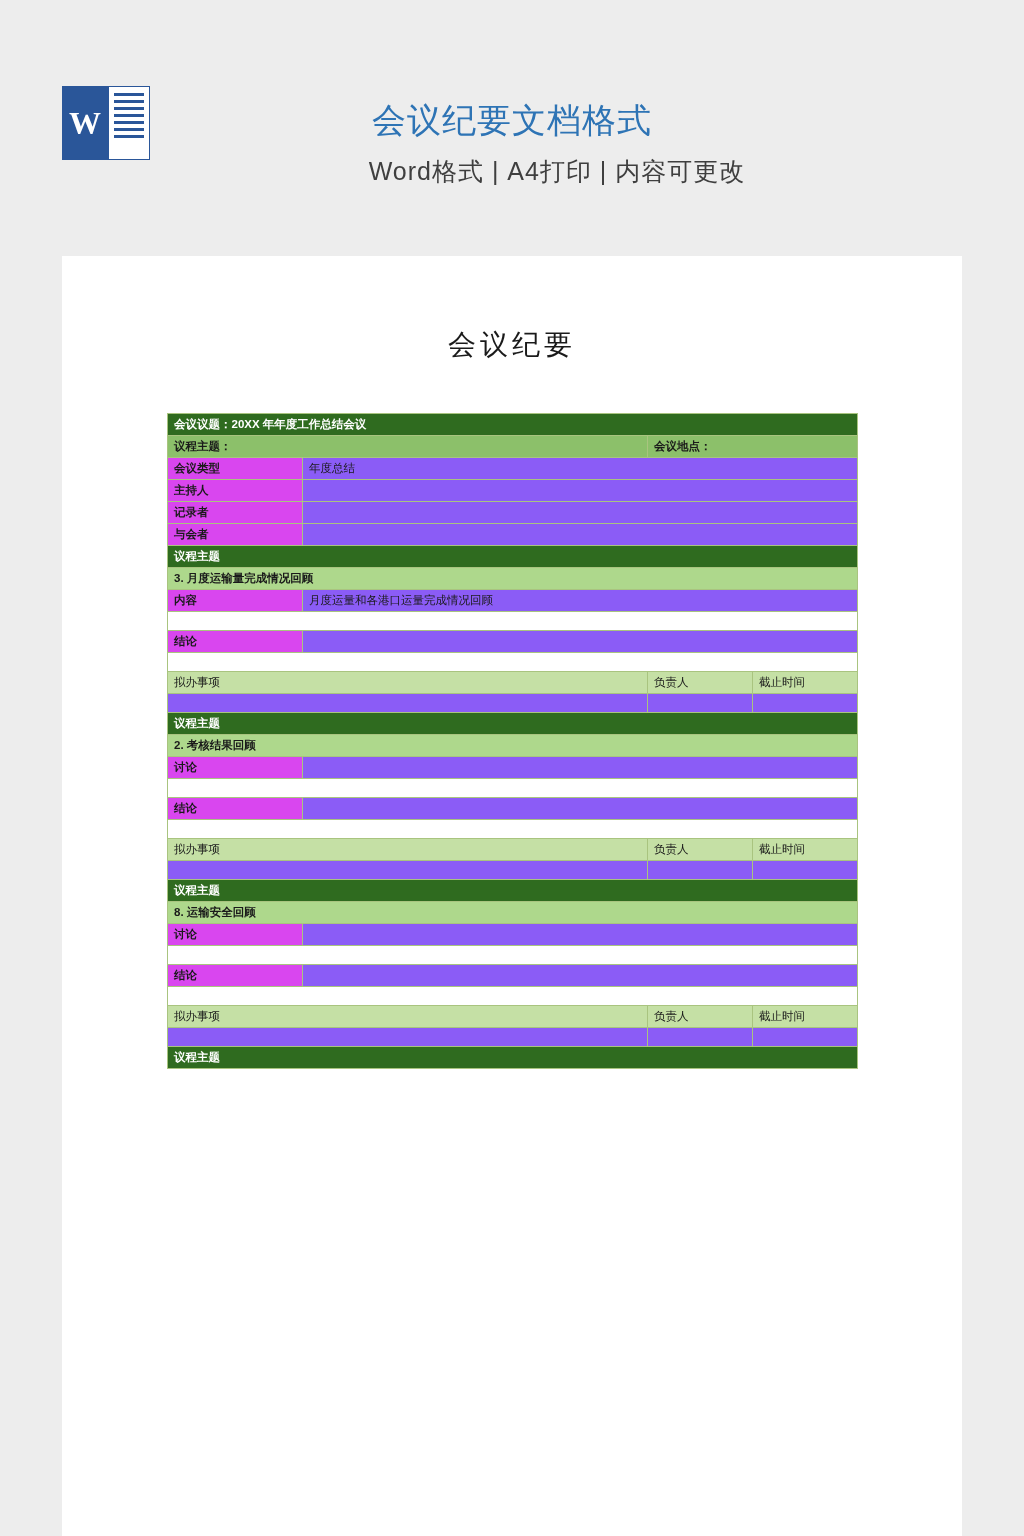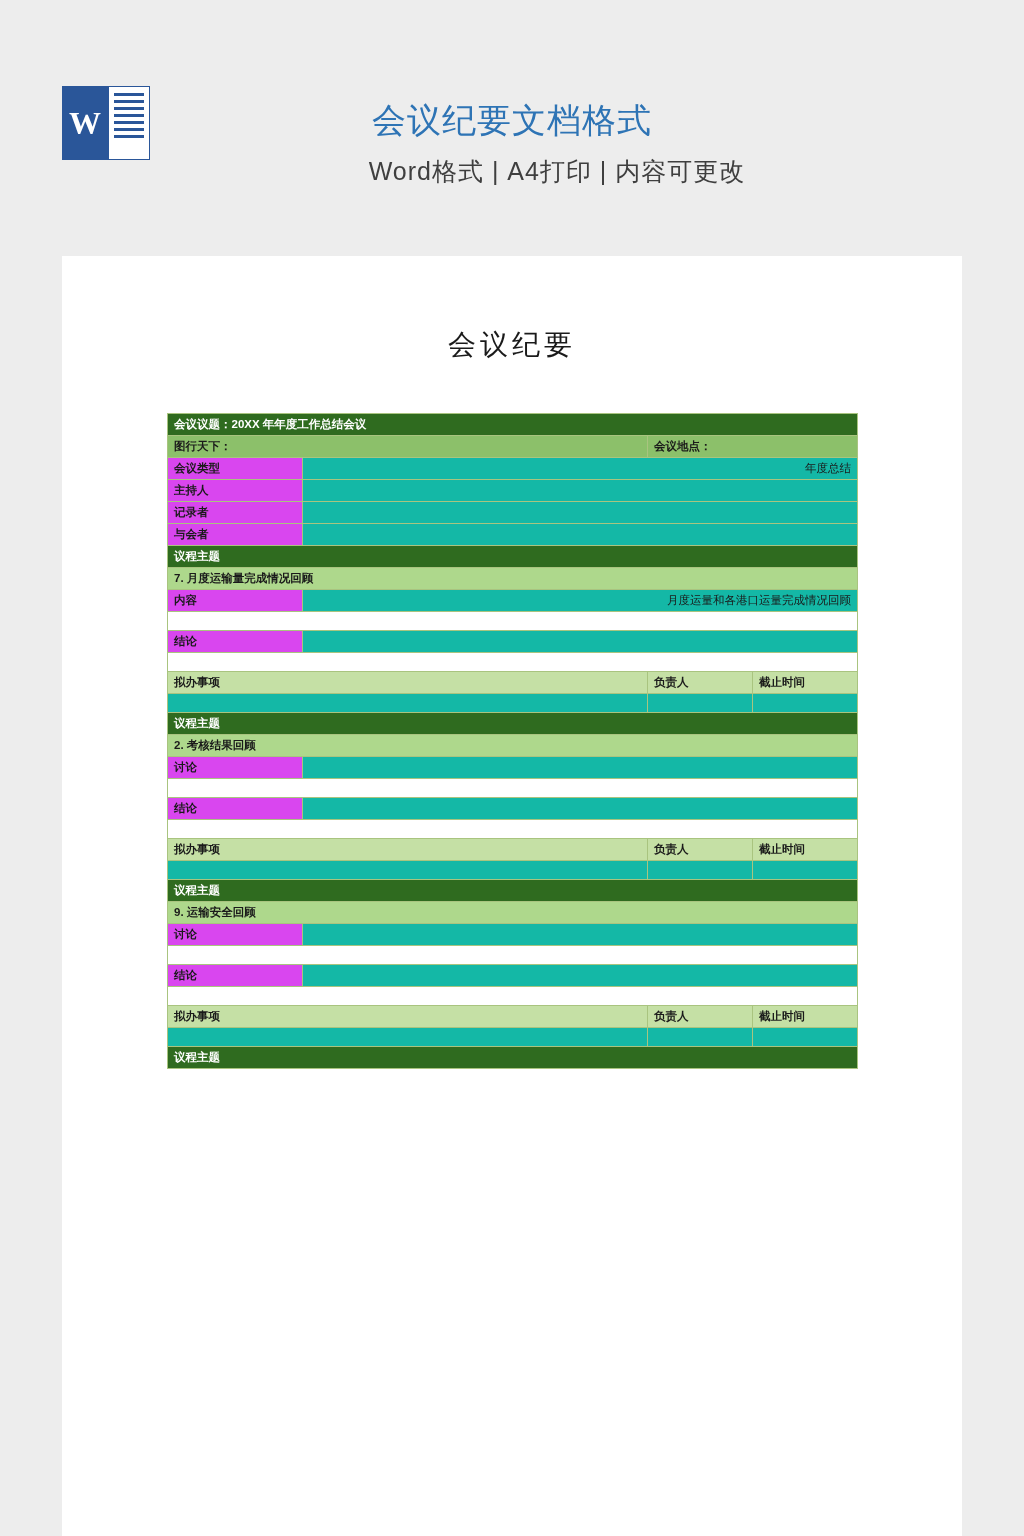--- a/index.html
+++ b/index.html
@@ -131,30 +131,29 @@
   }
   td.lightgreen {
     background: #aed88c;
     color: #1a1a1a;
     font-weight: bold;
     border: 1px solid #9ccb78;
   }
   td.palegreen {
     background: #c5e0a5;
     color: #1a1a1a;
-    font-weight: bold;
+    font-weight: normal;
     border: 1px solid #b2d491;
   }
   td.label {
     font-weight: bold;
     background: #d946ef;
   }
   td.blank {
-    background: #14b8a6;
-    text-align: right;
+    background: #8b5cf6;
   }
   td.spacer {
     border-left: 1px solid #a9c47f;
     border-right: 1px solid #a9c47f;
     border-top: 1px solid #a9c47f;
     border-bottom: 1px solid #a9c47f;
     background: #ffffff;
     height: 26px;
   }
   .wm {
@@ -206,21 +205,21 @@
         <col style="width:105px">
         <col style="width:105px">
       </colgroup>
       <tbody>
 
         <tr>
           <td class="darkgreen" colspan="4">会议议题：20XX 年年度工作总结会议</td>
         </tr>
 
         <tr>
-          <td class="midgreen" colspan="2">图行天下：</td>
+          <td class="midgreen" colspan="2">议程主题：</td>
           <td class="midgreen" colspan="2">会议地点：</td>
         </tr>
 
         <tr>
           <td class="label">会议类型</td>
           <td class="blank" colspan="3">年度总结</td>
         </tr>
         <tr>
           <td class="label">主持人</td>
           <td class="blank" colspan="3"></td>
@@ -231,21 +230,21 @@
         </tr>
         <tr>
           <td class="label">与会者</td>
           <td class="blank" colspan="3"></td>
         </tr>
 
         <tr>
           <td class="darkgreen" colspan="4">议程主题</td>
         </tr>
         <tr>
-          <td class="lightgreen" colspan="4">7. 月度运输量完成情况回顾</td>
+          <td class="lightgreen" colspan="4">3. 月度运输量完成情况回顾</td>
         </tr>
         <tr>
           <td class="label">内容</td>
           <td class="blank" colspan="3">月度运量和各港口运量完成情况回顾</td>
         </tr>
         <tr>
           <td class="spacer" colspan="4"></td>
         </tr>
         <tr>
           <td class="label">结论</td>
@@ -293,21 +292,21 @@
         <tr>
           <td class="blank" colspan="2"></td>
           <td class="blank"></td>
           <td class="blank"></td>
         </tr>
 
         <tr>
           <td class="darkgreen" colspan="4">议程主题</td>
         </tr>
         <tr>
-          <td class="lightgreen" colspan="4">9. 运输安全回顾</td>
+          <td class="lightgreen" colspan="4">8. 运输安全回顾</td>
         </tr>
         <tr>
           <td class="label">讨论</td>
           <td class="blank" colspan="3"></td>
         </tr>
         <tr>
           <td class="spacer" colspan="4"></td>
         </tr>
         <tr>
           <td class="label">结论</td>

